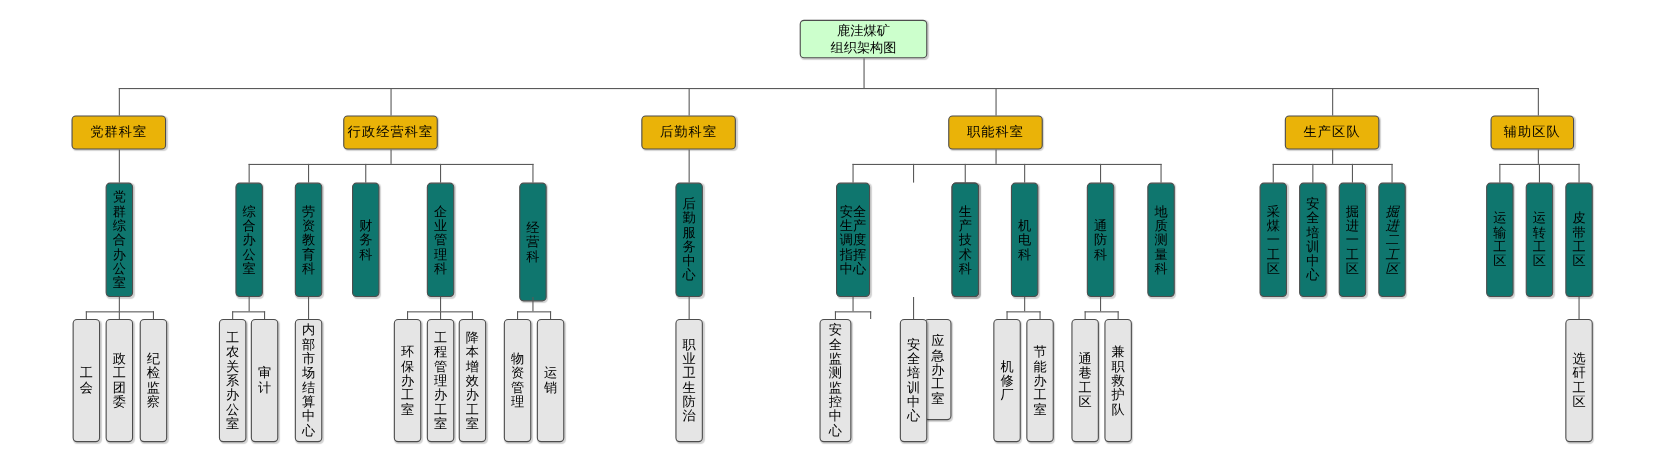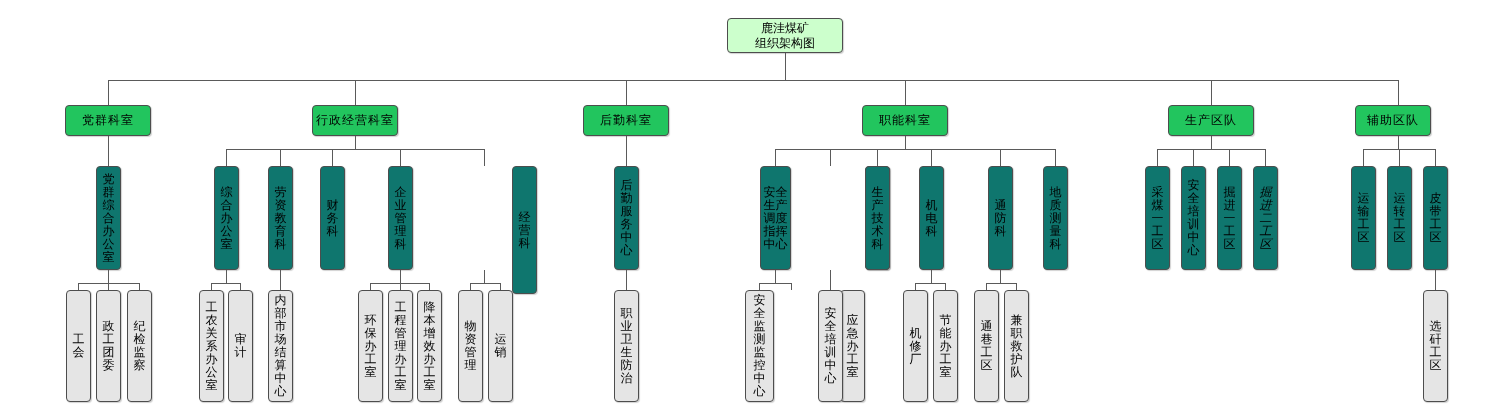--- a/index.html
+++ b/index.html
@@ -17,21 +17,21 @@
     border-radius:4px;
     display:flex;
     align-items:center;
     justify-content:center;
     text-align:center;
     color:#000;
     font-size:12px;
     box-shadow:1px 1px 1px rgba(0,0,0,0.18);
   }
   .root{background:#ccffcc;line-height:15px;}
-  .l1{background:#22c55e;letter-spacing:1px;}
+  .l1{background:#eab308;letter-spacing:1px;}
   .l2{background:#0f766e;}
   .l3{background:#e5e5e5;}
   .vtext{
     display:block;
     width:100%;
     padding:0 2px;
     box-sizing:border-box;
     word-break:break-all;
     line-height:13px;
     text-align:center;
@@ -116,21 +116,21 @@
     <div class="cline" style="left: 429px; top: 283px; width: 1px; height: 7px;"></div>
     <div class="box l3" style="left: 358px; top: 290px; width: 25px; height: 112px;">
       <span class="vtext">环保办工室</span>
     </div>
     <div class="box l3" style="left: 388px; top: 290px; width: 25px; height: 112px;">
       <span class="vtext">工程管理办工室</span>
     </div>
     <div class="box l3" style="left: 417px; top: 290px; width: 25px; height: 112px;">
       <span class="vtext">降本增效办工室</span>
     </div>
-    <div class="box l2" style="left: 472px; top: 166px; width: 25px; height: 128px; margin-left: 40px;">
+    <div class="box l2" style="left: 472px; top: 166px; width: 25px; height: 108px;">
       <span class="vtext">经营科</span>
     </div>
     <div class="cline" style="left: 484px; top: 270px; width: 1px; height: 13px;"></div>
     <div class="cline" style="left: 470px; top: 283px; width: 31px; height: 1px;"></div>
     <div class="cline" style="left: 470px; top: 283px; width: 1px; height: 7px;"></div>
     <div class="cline" style="left: 500px; top: 283px; width: 1px; height: 7px;"></div>
     <div class="box l3" style="left: 458px; top: 290px; width: 25px; height: 112px;">
       <span class="vtext">物资管理</span>
     </div>
     <div class="box l3" style="left: 488px; top: 290px; width: 25px; height: 112px;">
@@ -163,21 +163,21 @@
     <div class="box l2" style="left: 760px; top: 166px; width: 31px; height: 104px;">
       <span class="vtext">安全生产调度指挥中心</span>
     </div>
     <div class="cline" style="left: 775px; top: 270px; width: 1px; height: 13px;"></div>
     <div class="cline" style="left: 759px; top: 283px; width: 33px; height: 1px;"></div>
     <div class="cline" style="left: 759px; top: 283px; width: 1px; height: 7px;"></div>
     <div class="cline" style="left: 791px; top: 283px; width: 1px; height: 7px;"></div>
     <div class="box l3" style="left: 745px; top: 290px; width: 29px; height: 112px;">
       <span class="vtext">安全监测监控中心</span>
     </div>
-    <div class="box l3" style="left: 808px; top: 290px; width: 25px; height: 112px; margin-left: 32px;">
+    <div class="box l3" style="left: 808px; top: 290px; width: 25px; height: 92px; margin-left: 32px;">
       <span class="vtext">应急办工室</span>
     </div>
     <div class="box l2" style="left: 818px; top: 166px; width: 25px; height: 104px; margin-left: 47px;">
       <span class="vtext">安全科</span>
     </div>
     <div class="cline" style="left: 830px; top: 270px; width: 1px; height: 20px;"></div>
     <div class="box l3" style="left: 818px; top: 290px; width: 25px; height: 112px;">
       <span class="vtext">安全培训中心</span>
     </div>
     <div class="box l2" style="left: 865px; top: 166px; width: 25px; height: 104px;">

